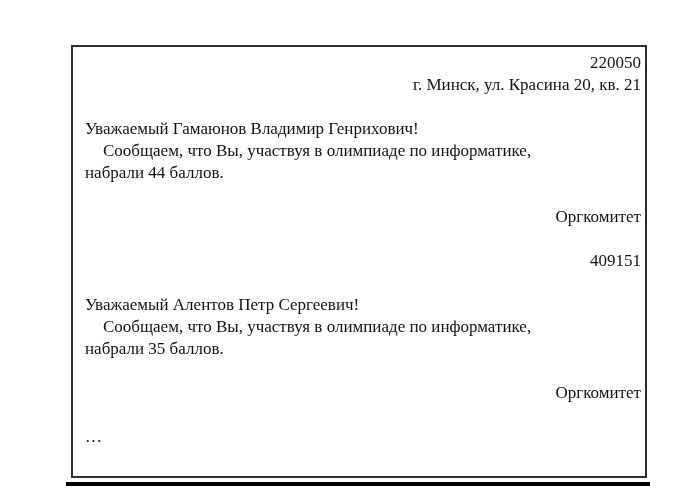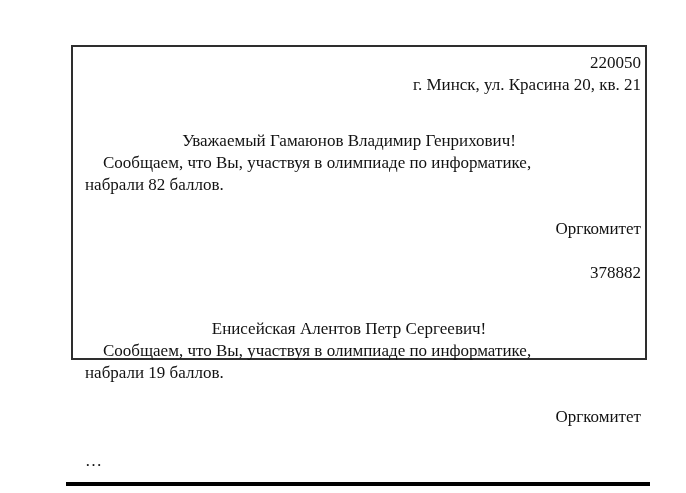--- a/index.html
+++ b/index.html
@@ -14,39 +14,38 @@
     background: #ffffff;
     overflow: hidden;
     font-family: "Liberation Serif", "DejaVu Serif", serif;
     color: #121212;
   }
   .doc-frame {
     position: absolute;
     left: 71px;
     top: 45px;
     width: 576px;
-    height: 315px;
+    height: 433px;
     box-sizing: border-box;
     border: 2px solid #2e2e2e;
     background: #ffffff;
     padding: 5px 4px 0 12px;
   }
   .line {
     min-height: 22px;
     line-height: 22px;
     font-size: 17px;
     white-space: nowrap;
   }
   .align-right {
     text-align: right;
   }
   .greeting {
-    text-align: center;
+    text-align: left;
     padding-right: 28px;
-    margin-top: 12px;
   }
   .body-first {
     text-indent: 18px;
   }
   .page-edge-bar {
     position: absolute;
     left: 66px;
     top: 482px;
     width: 584px;
     height: 4px;
@@ -59,33 +58,33 @@
 <div class="canvas">
 
   <div class="doc-frame">
 
     <div>
       <div class="line align-right">220050</div>
       <div class="line align-right">г. Минск, ул. Красина 20, кв. 21</div>
       <div class="line"></div>
       <div class="line greeting">Уважаемый Гамаюнов Владимир Генрихович!</div>
       <div class="line body-first">Сообщаем, что Вы, участвуя в олимпиаде по информатике,</div>
-      <div class="line">набрали 82 баллов.</div>
+      <div class="line">набрали 44 баллов.</div>
       <div class="line"></div>
       <div class="line align-right">Оргкомитет</div>
     </div>
 
     <div class="line"></div>
 
     <div>
-      <div class="line align-right">378882</div>
+      <div class="line align-right">409151</div>
       <div class="line"></div>
-      <div class="line greeting">Енисейская Алентов Петр Сергеевич!</div>
+      <div class="line greeting">Уважаемый Алентов Петр Сергеевич!</div>
       <div class="line body-first">Сообщаем, что Вы, участвуя в олимпиаде по информатике,</div>
-      <div class="line">набрали 19 баллов.</div>
+      <div class="line">набрали 35 баллов.</div>
       <div class="line"></div>
       <div class="line align-right">Оргкомитет</div>
     </div>
 
     <div class="line"></div>
     <div class="line">…</div>
 
   </div>
 
   <div class="page-edge-bar"></div>

